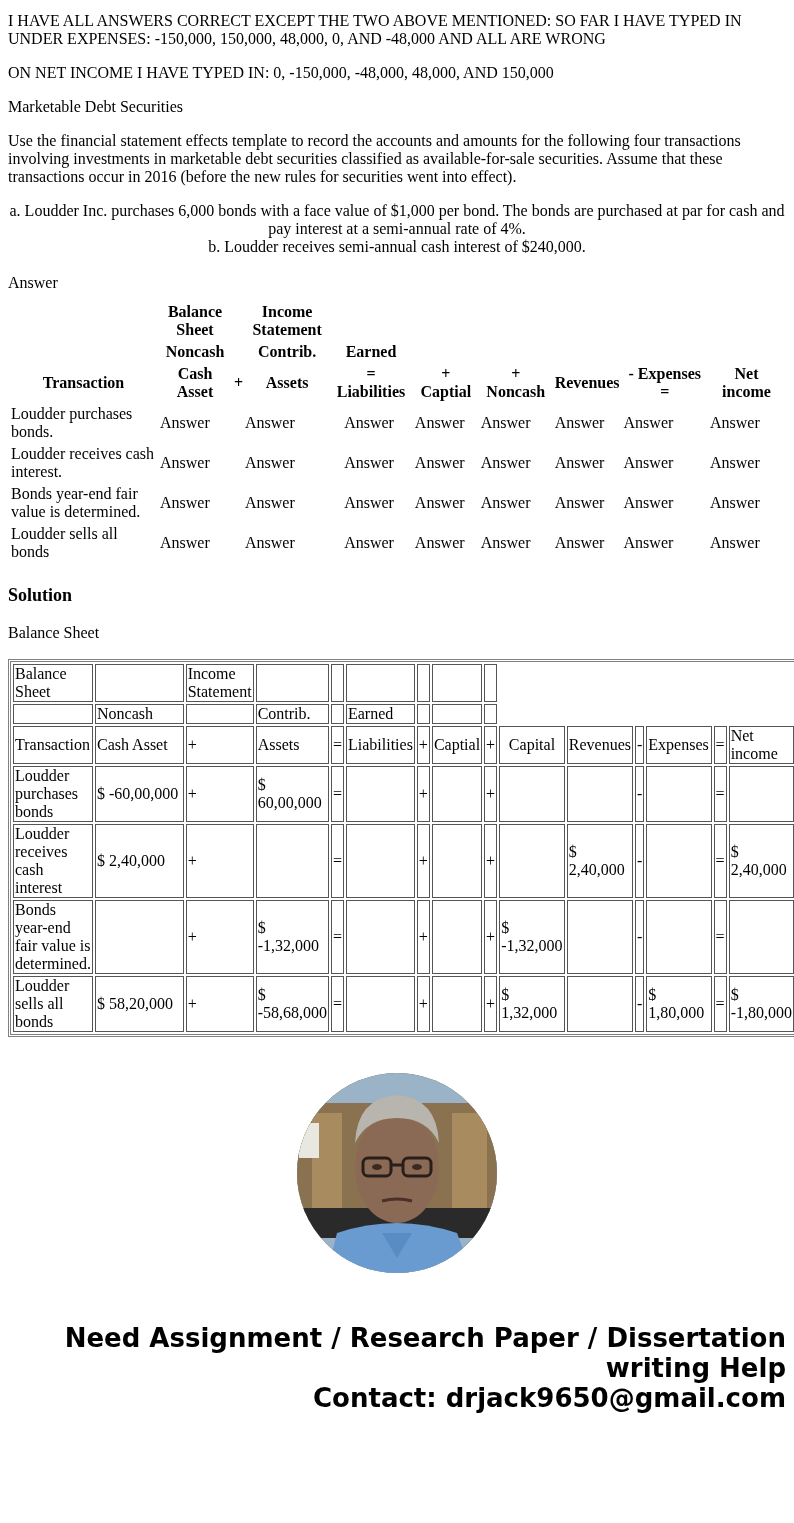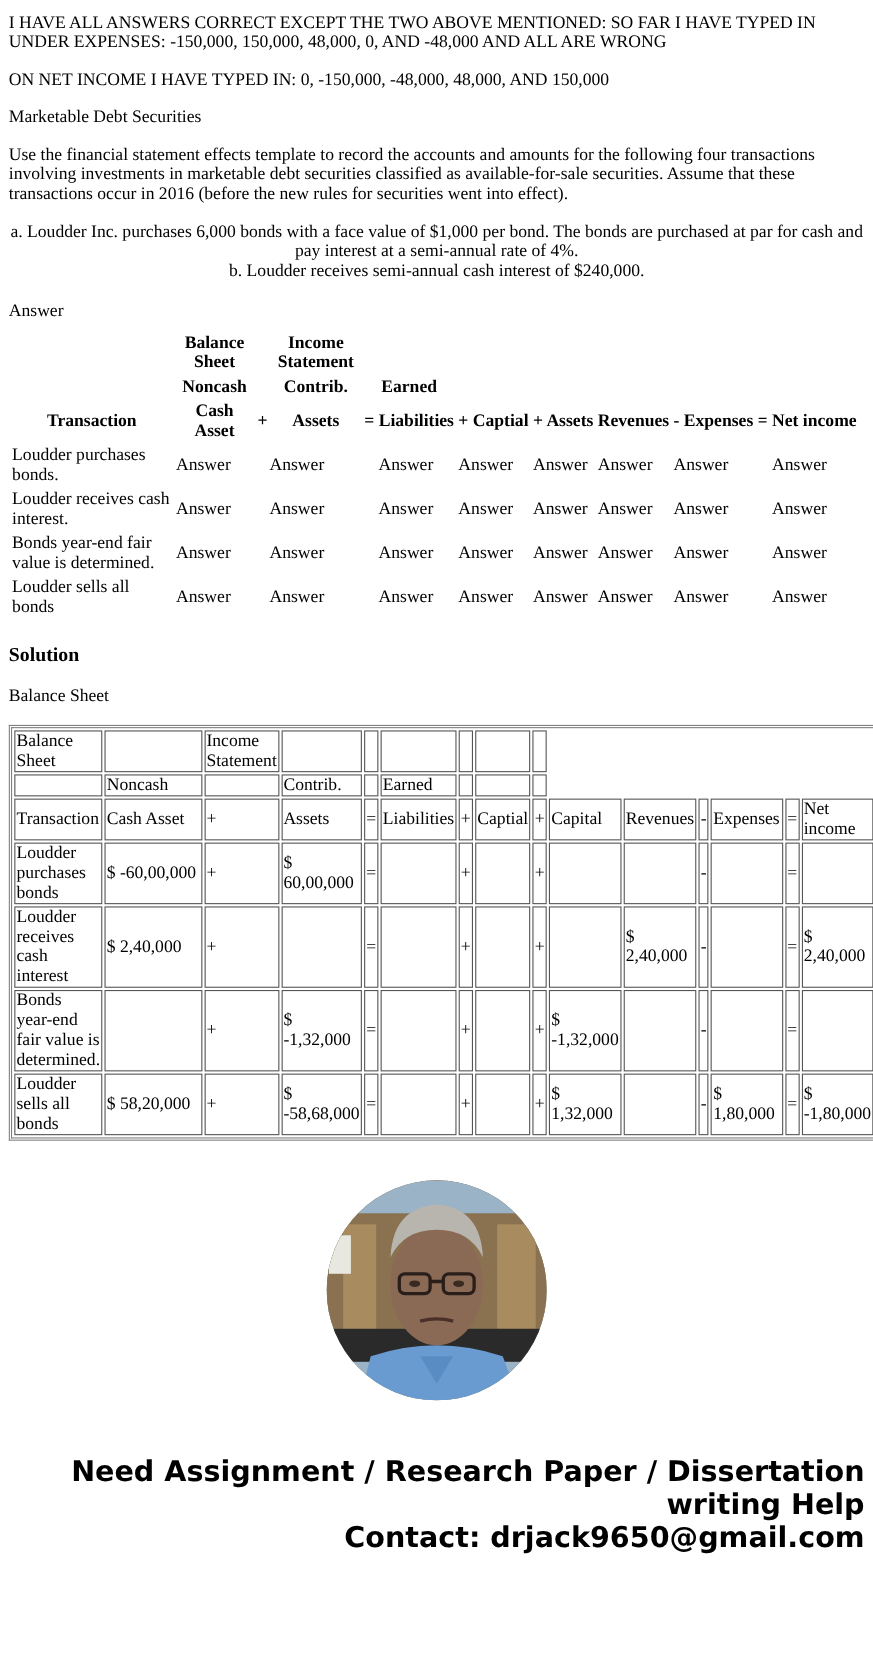--- a/index.html
+++ b/index.html
@@ -80,21 +80,21 @@
       <th>Earned</th>
       <th colspan="5"></th>
     </tr>
     <tr>
       <th>Transaction</th>
       <th>Cash Asset</th>
       <th>+</th>
       <th>Assets</th>
       <th>= Liabilities</th>
       <th>+ Captial</th>
-      <th>+ Assets</th>
+      <th>+ Noncash</th>
       <th>Revenues</th>
       <th>- Expenses =</th>
       <th>Net income</th>
     </tr>
     <tr>
       <td class="tx">Loudder purchases bonds.</td>
       <td>Answer</td>
       <td colspan="2" style="padding-left:12px;">Answer</td>
       <td style="padding-left:14px;">Answer</td>
       <td>Answer</td>
@@ -172,21 +172,21 @@
       <tr style="height:36px;">
         <td>Transaction</td>
         <td>Cash Asset</td>
         <td>+</td>
         <td>Assets</td>
         <td>=</td>
         <td>Liabilities</td>
         <td>+</td>
         <td>Captial</td>
         <td>+</td>
-        <td style="width:62px;">Capital</td>
+        <td style="width:62px;text-align:center;">Capital</td>
         <td style="width:62px;">Revenues</td>
         <td style="width:5px;">-</td>
         <td style="width:62px;">Expenses</td>
         <td style="width:7px;">=</td>
         <td style="width:60px;">Net income</td>
       </tr>
       <tr style="height:54px;">
         <td>Loudder purchases bonds</td>
         <td>$ -60,00,000</td>
         <td>+</td>

